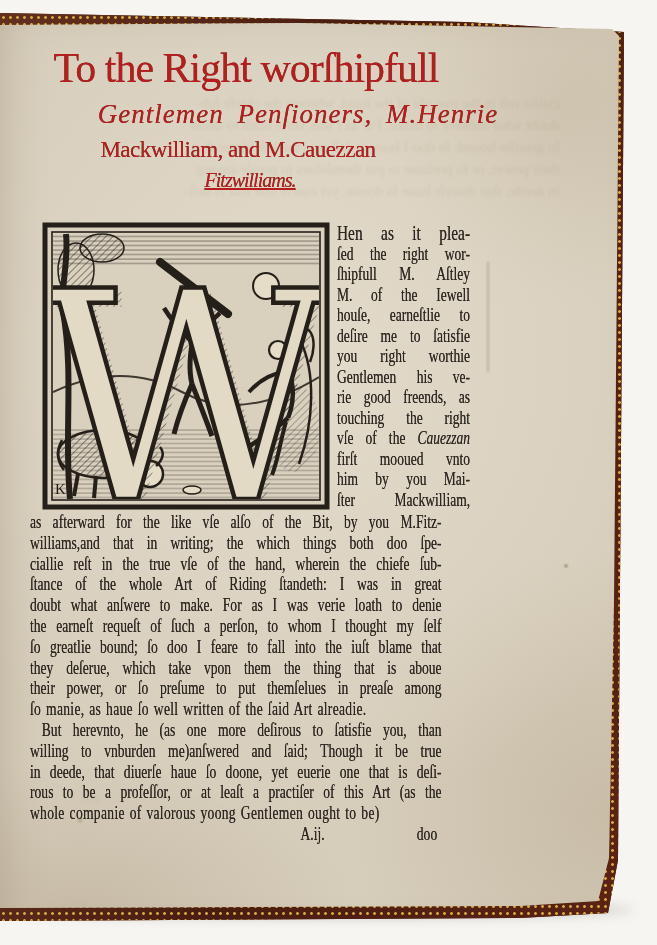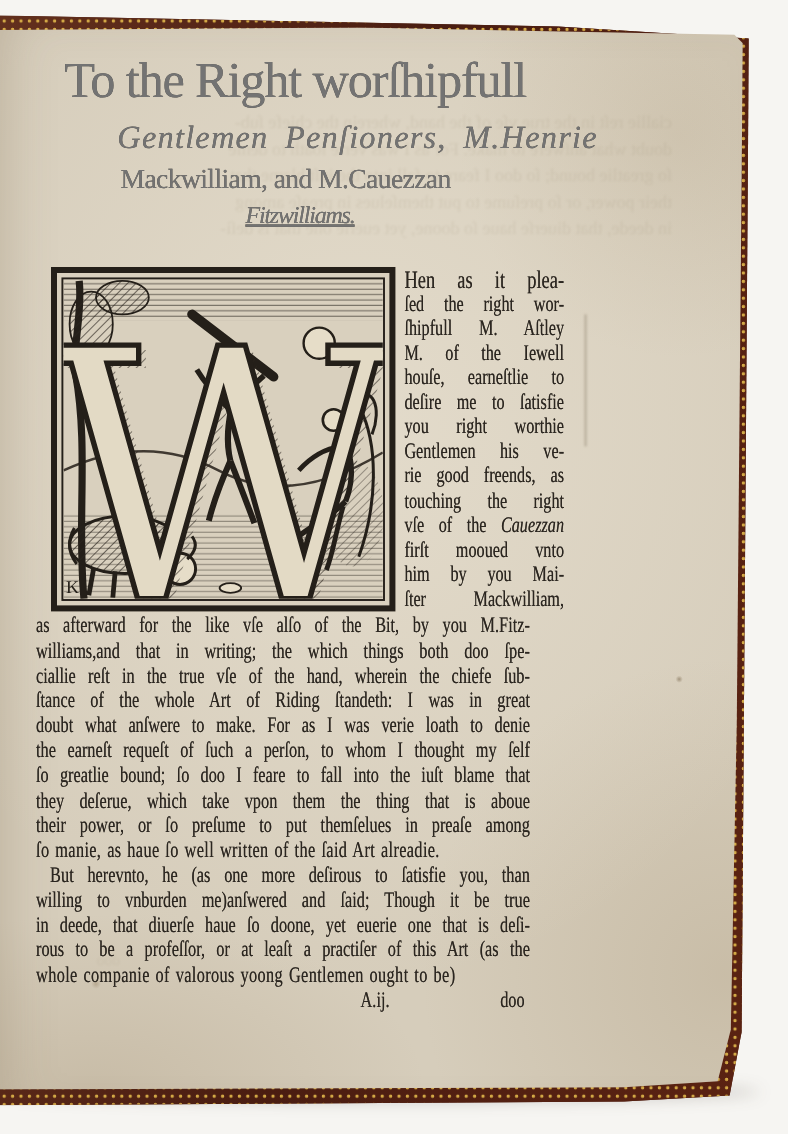--- a/index.html
+++ b/index.html
@@ -35,21 +35,21 @@
       radial-gradient(4px 4px at 80px 820px,rgba(120,95,60,.3),transparent 100%);
     box-shadow:inset 0 0 46px rgba(110,90,60,.28);
   }
   .crease{position:absolute;left:487px;top:262px;width:2px;height:110px;
     background:rgba(90,75,55,.25);filter:blur(1px);}
   
   .ghost{position:absolute;color:#877a5e;opacity:.13;filter:blur(.8px);
     transform:scaleX(-1);font-size:15px;line-height:22px;pointer-events:none;}
   .ghost2{opacity:.10;font-size:13px;line-height:20px;}
   
-  .tline{position:absolute;text-align:center;color:#737373;white-space:nowrap;
+  .tline{position:absolute;text-align:center;color:#b91c1c;white-space:nowrap;
     text-shadow:0 0 .5px rgba(39,35,29,.8);}
   .t1{left:28px;top:44px;width:436px;font-size:42px;letter-spacing:-1px;}
   .t2{left:58px;top:99px;width:480px;font-size:27px;font-style:italic;letter-spacing:1px;word-spacing:6px;}
   .t3{left:88px;top:137px;width:300px;font-size:23px;letter-spacing:-.5px;}
   .t4{left:150px;top:169px;width:200px;font-size:20px;font-style:italic;letter-spacing:-1px;text-decoration:underline;}
   
   .initial{position:absolute;left:42px;top:222px;width:288px;height:288px;}
   
   .col,.block{position:absolute;color:#2b2620;font-size:18.5px;
     transform-origin:0 0;text-shadow:0 0 .5px rgba(43,38,32,.75);}

